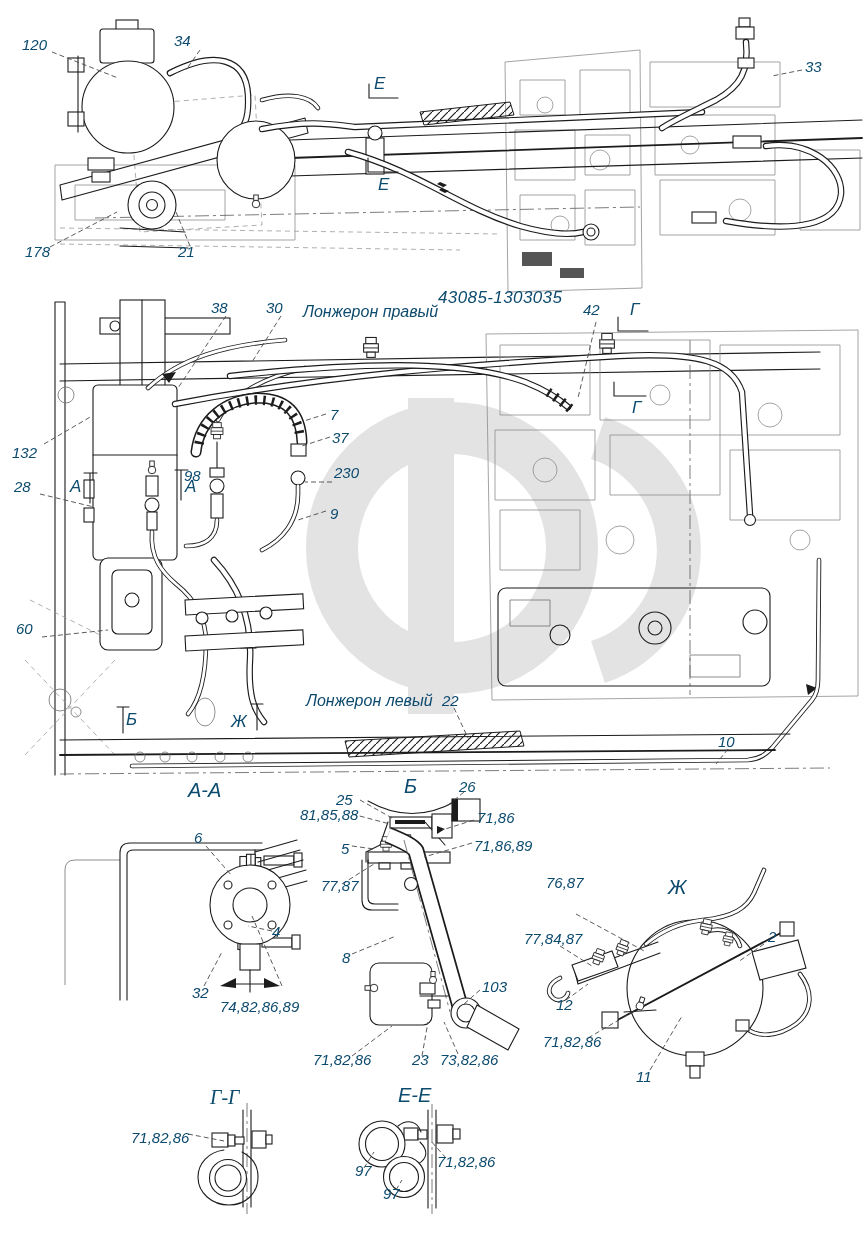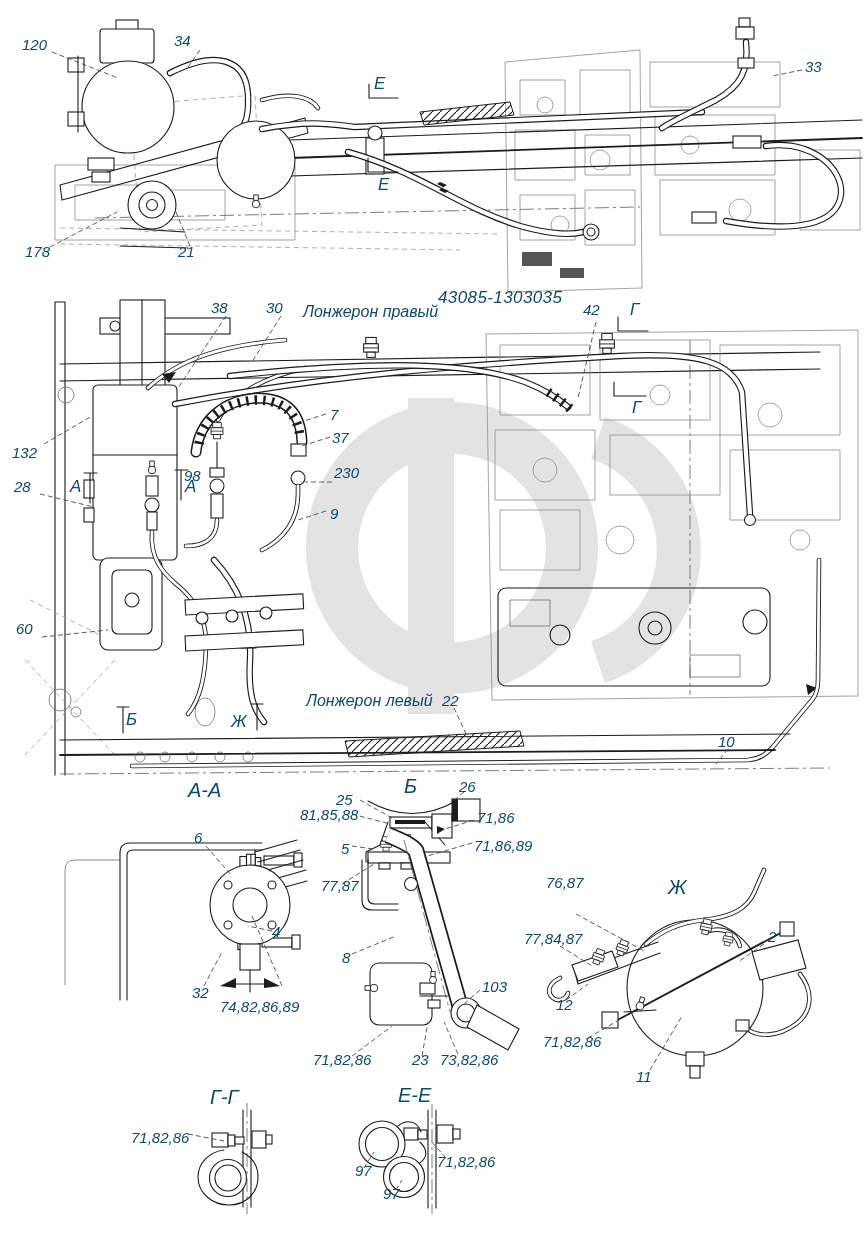--- a/index.html
+++ b/index.html
@@ -468,20 +468,20 @@
       <div class="lbl" style="left: 313px; top: 1051px;">71,82,86</div>
       <div class="lbl" style="left: 412px; top: 1051px;">23</div>
       <div class="lbl" style="left: 440px; top: 1051px;">73,82,86</div>
       <div class="lbl sect" style="left: 668px; top: 876px;">Ж</div>
       <div class="lbl" style="left: 546px; top: 874px;">76,87</div>
       <div class="lbl" style="left: 524px; top: 930px;">77,84,87</div>
       <div class="lbl" style="left: 768px; top: 928px;">2</div>
       <div class="lbl" style="left: 556px; top: 996px;">12</div>
       <div class="lbl" style="left: 543px; top: 1033px;">71,82,86</div>
       <div class="lbl" style="left: 636px; top: 1068px;">11</div>
-      <div class="lbl sect" style="left: 210px; top: 1086px;">Г-Г</div>
+      <div class="lbl sect" style="left: 210px; top: 1086px; font-family: Liberation Serif, serif;">Г-Г</div>
       <div class="lbl" style="left: 131px; top: 1129px;">71,82,86</div>
       <div class="lbl sect" style="left: 398px; top: 1084px;">Е-Е</div>
       <div class="lbl" style="left: 355px; top: 1162px;">97</div>
       <div class="lbl" style="left: 383px; top: 1185px;">97</div>
       <div class="lbl" style="left: 437px; top: 1153px;">71,82,86</div>
     </div>
 </div>
 
 </body></html>

